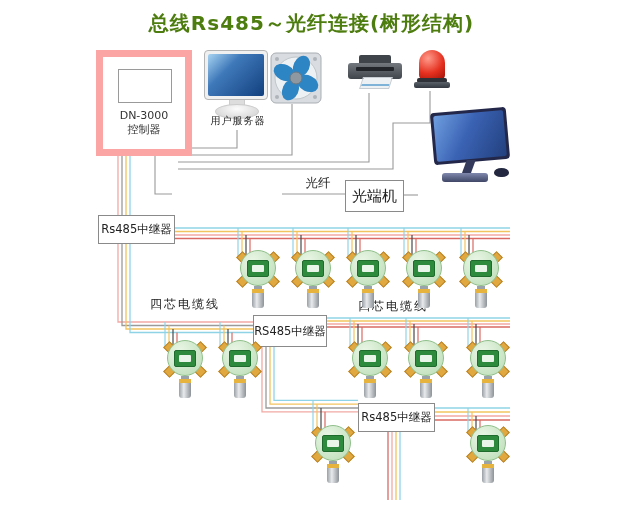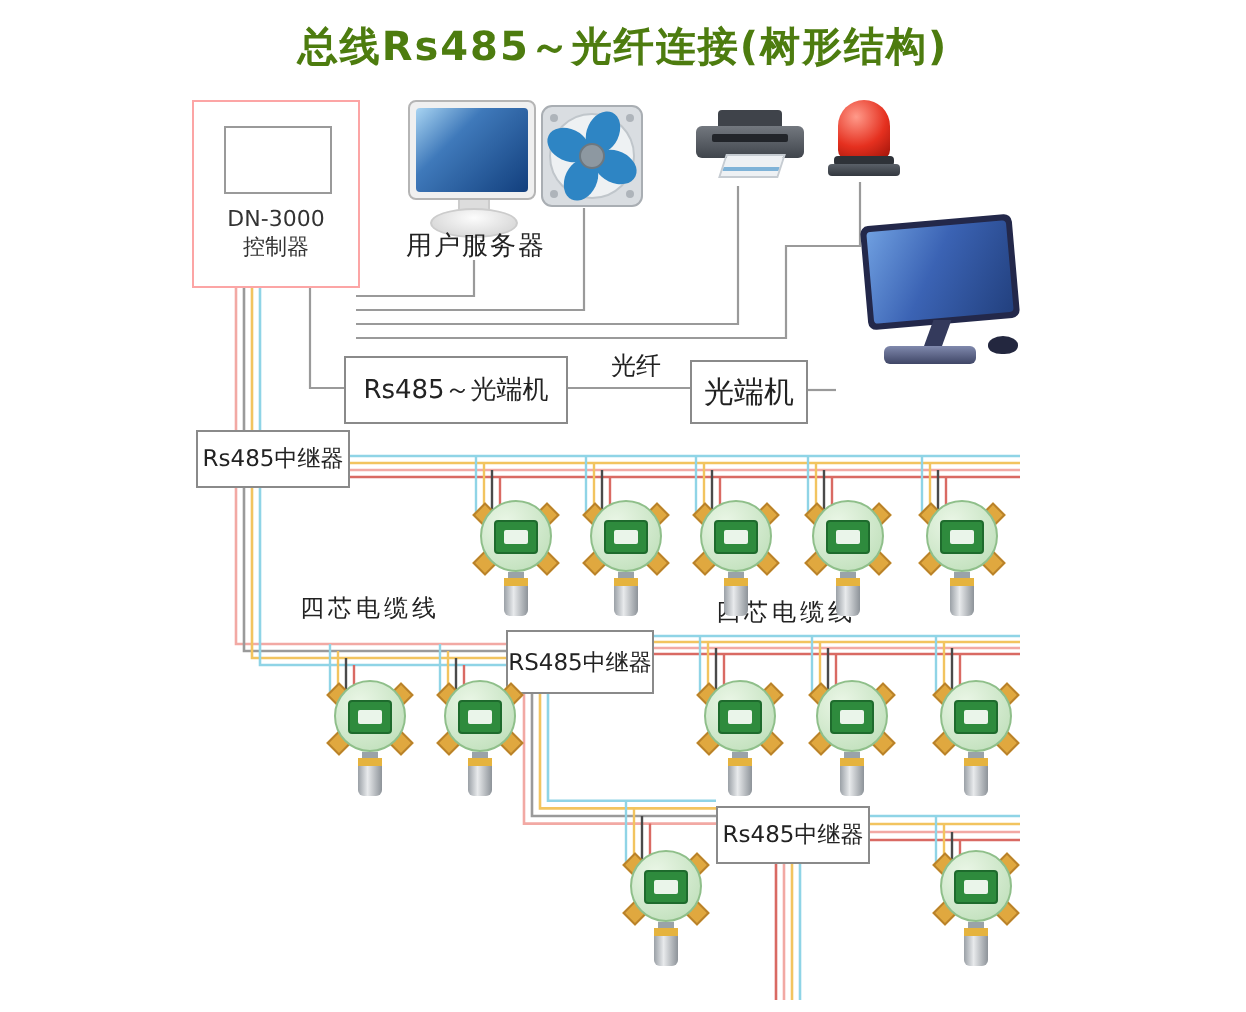--- a/index.html
+++ b/index.html
@@ -8,21 +8,21 @@
   svg.wires{position:absolute;left:0;top:0;z-index:1;}
   .layer{position:absolute;left:0;top:0;width:100%;height:100%;z-index:2;}
 
   .page-title{position:absolute;left:0;right:0;top:10px;text-align:center;
               font-size:20px;font-weight:bold;letter-spacing:1px;}
 
   .nbox{position:absolute;background:#fff;border:1px solid #8a8a8a;
         display:flex;align-items:center;justify-content:center;
         font-size:12px;color:#222;white-space:nowrap;z-index:3;}
   .dn-box{position:absolute;left:96px;top:50px;width:82px;height:92px;background:#fff;
-          border:1px solid #fca5a5;z-index:3;}
+          border:7px solid #fca5a5;z-index:3;}
   .dn-window{position:absolute;left:15px;top:12px;width:52px;height:32px;background:#fff;border:1px solid #9a9a9a;}
   .dn-label{position:absolute;left:0;right:0;top:52px;text-align:center;font-size:11px;line-height:14px;color:#333;}
 
   .slabel{position:absolute;font-size:12px;color:#222;white-space:nowrap;}
 
   
   .monitor{position:absolute;left:204px;top:50px;width:66px;height:72px;}
   .mon-frame{width:64px;height:50px;background:#f0f0f0;border:1px solid #b5b5b5;border-radius:4px;padding:3px;box-sizing:border-box;}
   .mon-screen{width:100%;height:100%;border-radius:2px;
       background:linear-gradient(135deg,#a8d4f2 0%,#3f79ba 35%,#123f7d 100%);}
@@ -172,21 +172,21 @@
       </div>
     </div>
 
     <div class="monitor">
       <div class="mon-frame">
         <div class="mon-screen"></div>
       </div>
       <div class="mon-neck"></div>
       <div class="mon-base"></div>
     </div>
-    <div class="slabel" style="left:196px;top:114px;width:84px;text-align:center;font-size:13px;letter-spacing:1px;">用户服务器</div>
+    <div class="slabel" style="left:196px;top:114px;width:84px;text-align:center;font-size:10px;letter-spacing:1px;">用户服务器</div>
 
     <div class="fan">
       <svg width="52" height="52" viewBox="0 0 52 52">
         <rect x="1" y="1" width="50" height="50" rx="5" fill="#d9dde1" stroke="#a9aeb3"></rect>
         <circle cx="7" cy="7" r="2" fill="#aeb4ba"></circle>
           <circle cx="45" cy="7" r="2" fill="#aeb4ba"></circle>
         <circle cx="7" cy="45" r="2" fill="#aeb4ba"></circle>
           <circle cx="45" cy="45" r="2" fill="#aeb4ba"></circle>
         <circle cx="26" cy="26" r="21" fill="#eef1f3" stroke="#c0c6cb"></circle>
         <g fill="#2e85c4">
@@ -205,21 +205,20 @@
       <div class="pr-slot"></div>
       <div class="pr-paper"></div>
     </div>
 
     <div class="beacon">
       <div class="bc-dome"></div>
       <div class="bc-ring"></div>
       <div class="bc-base"></div>
     </div>
 
-    <div class="nbox" style="left:172px;top:178px;width:110px;height:32px;font-size:13px;">Rs485～光端机</div>
     <div class="slabel" style="left:296px;top:175px;width:44px;text-align:center;font-size:12.5px;">光纤</div>
     <div class="nbox" style="left:345px;top:180px;width:57px;height:30px;font-size:15px;">光端机</div>
 
     <div class="ws">
       <div class="ws-frame">
         <div class="ws-screen"></div>
       </div>
       <div class="ws-stand"></div>
       <div class="ws-base"></div>
       <div class="ws-mouse"></div>

